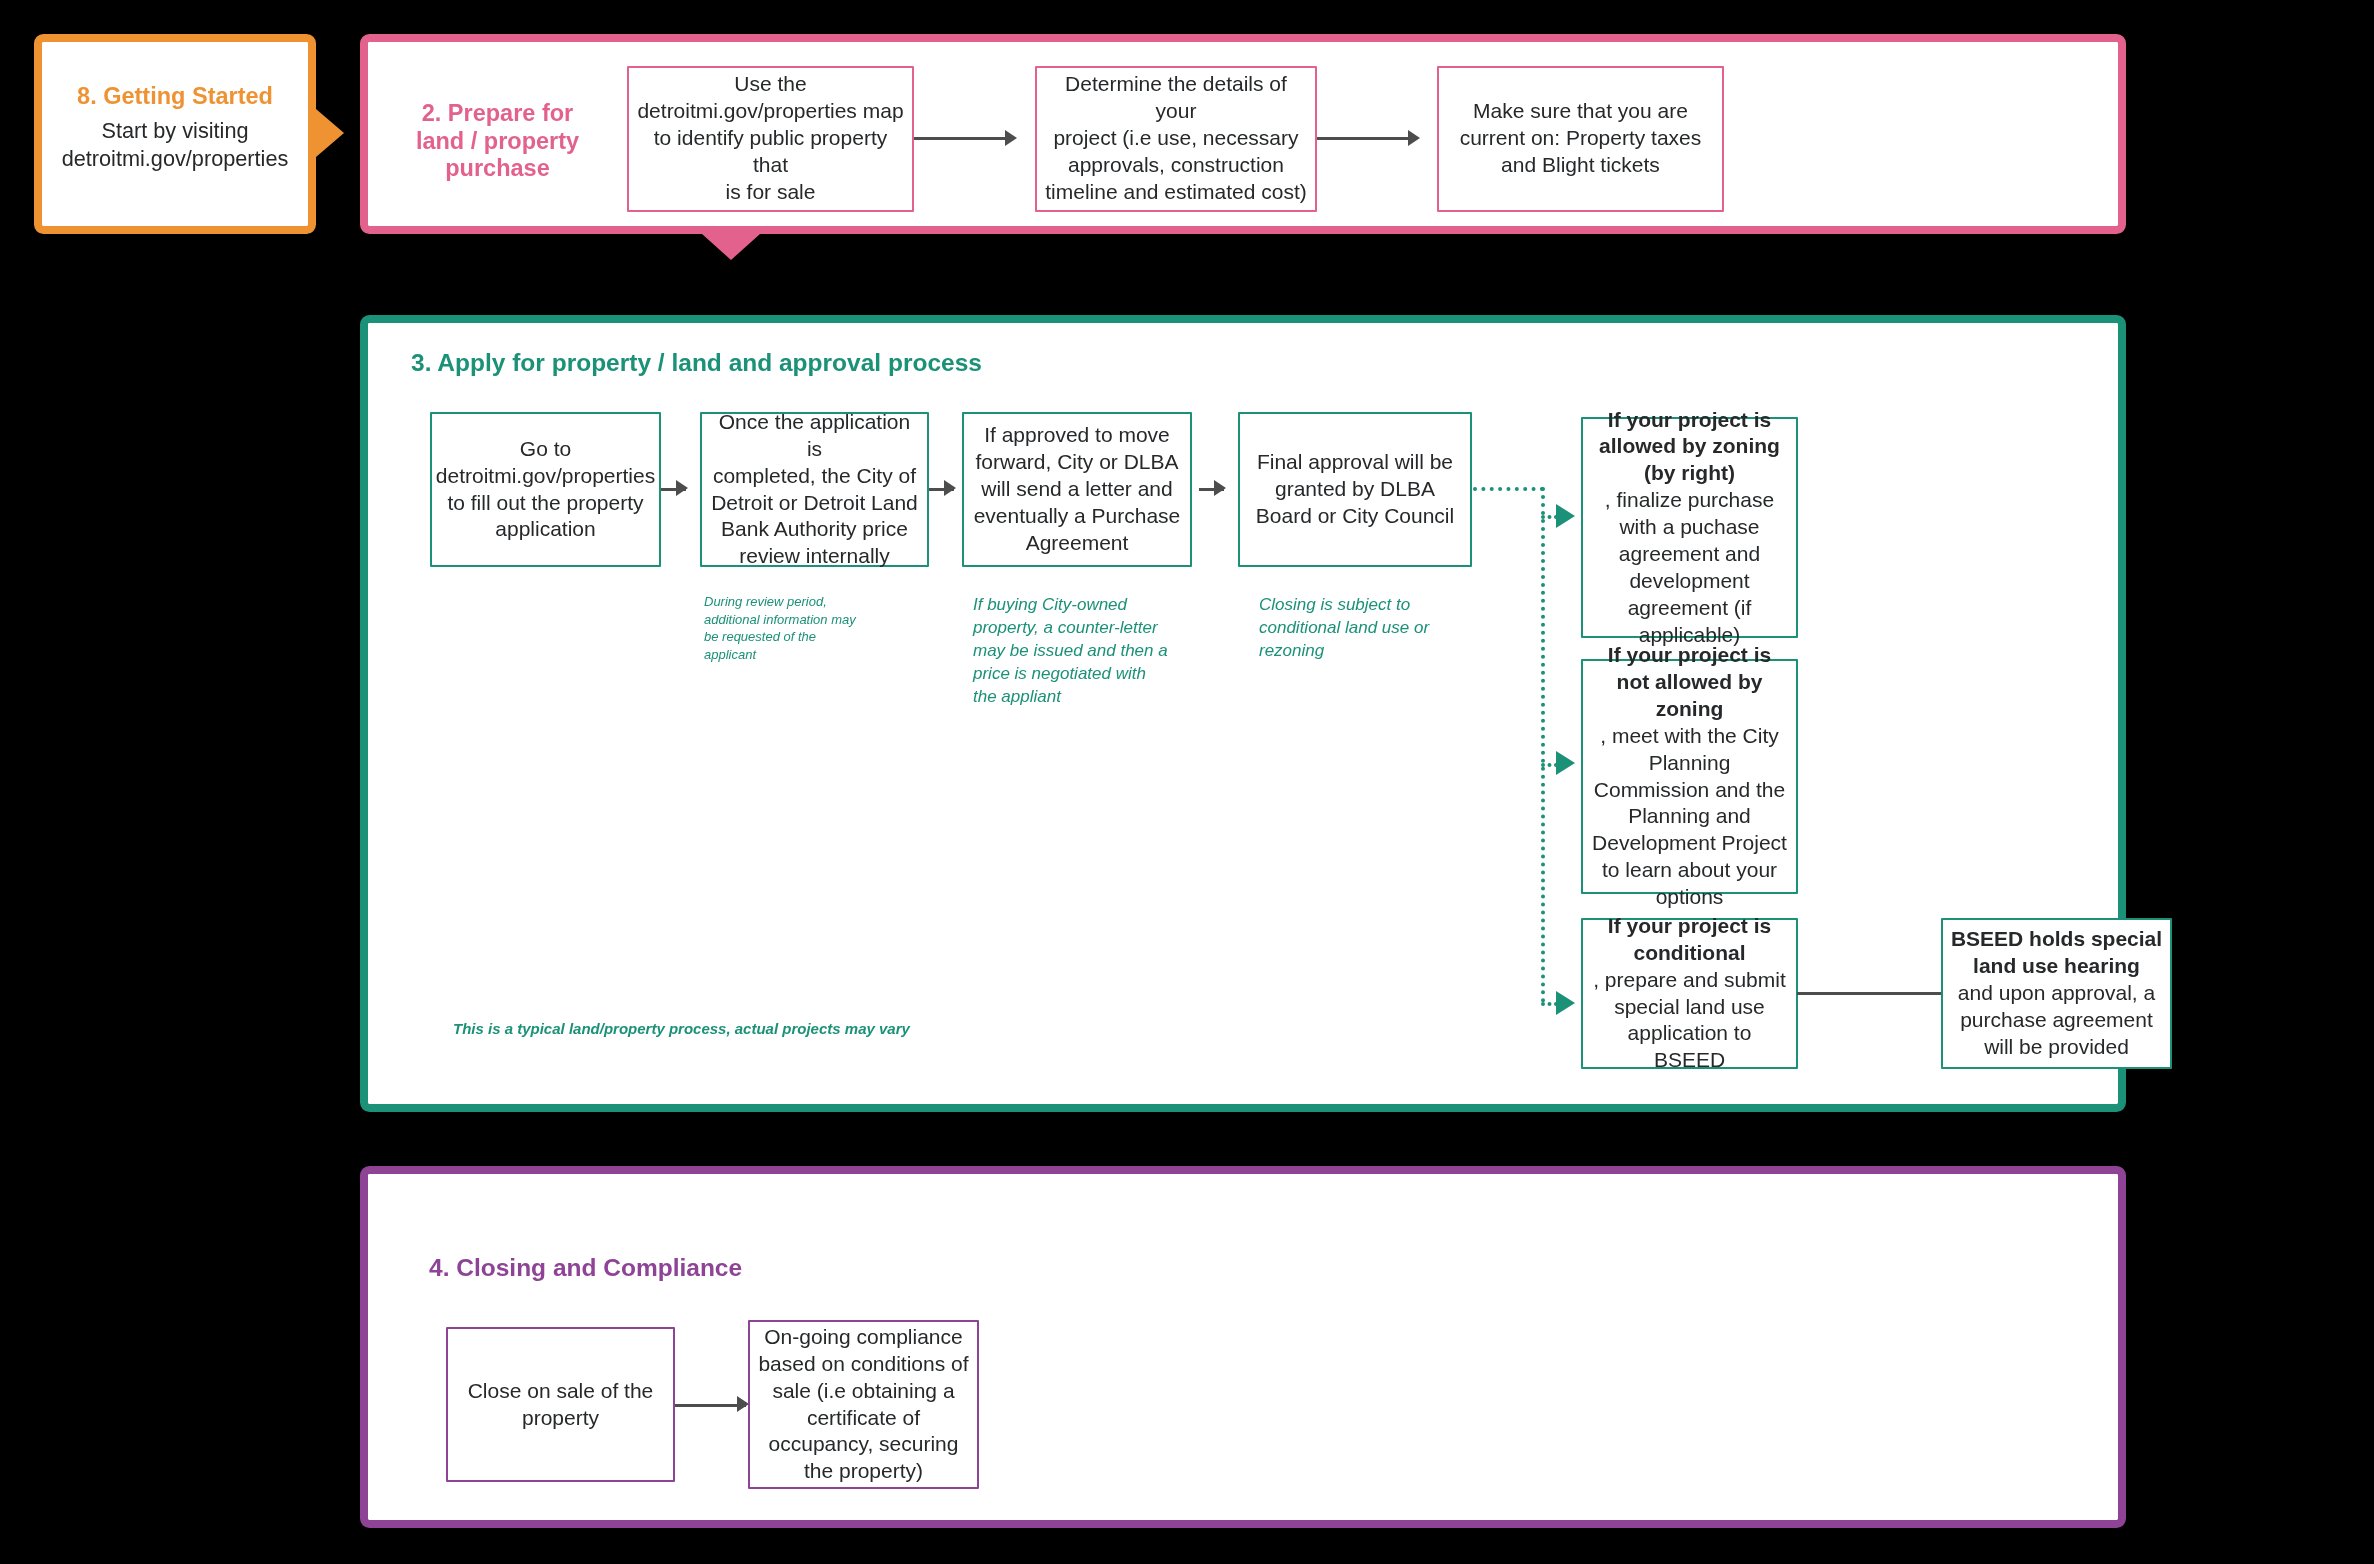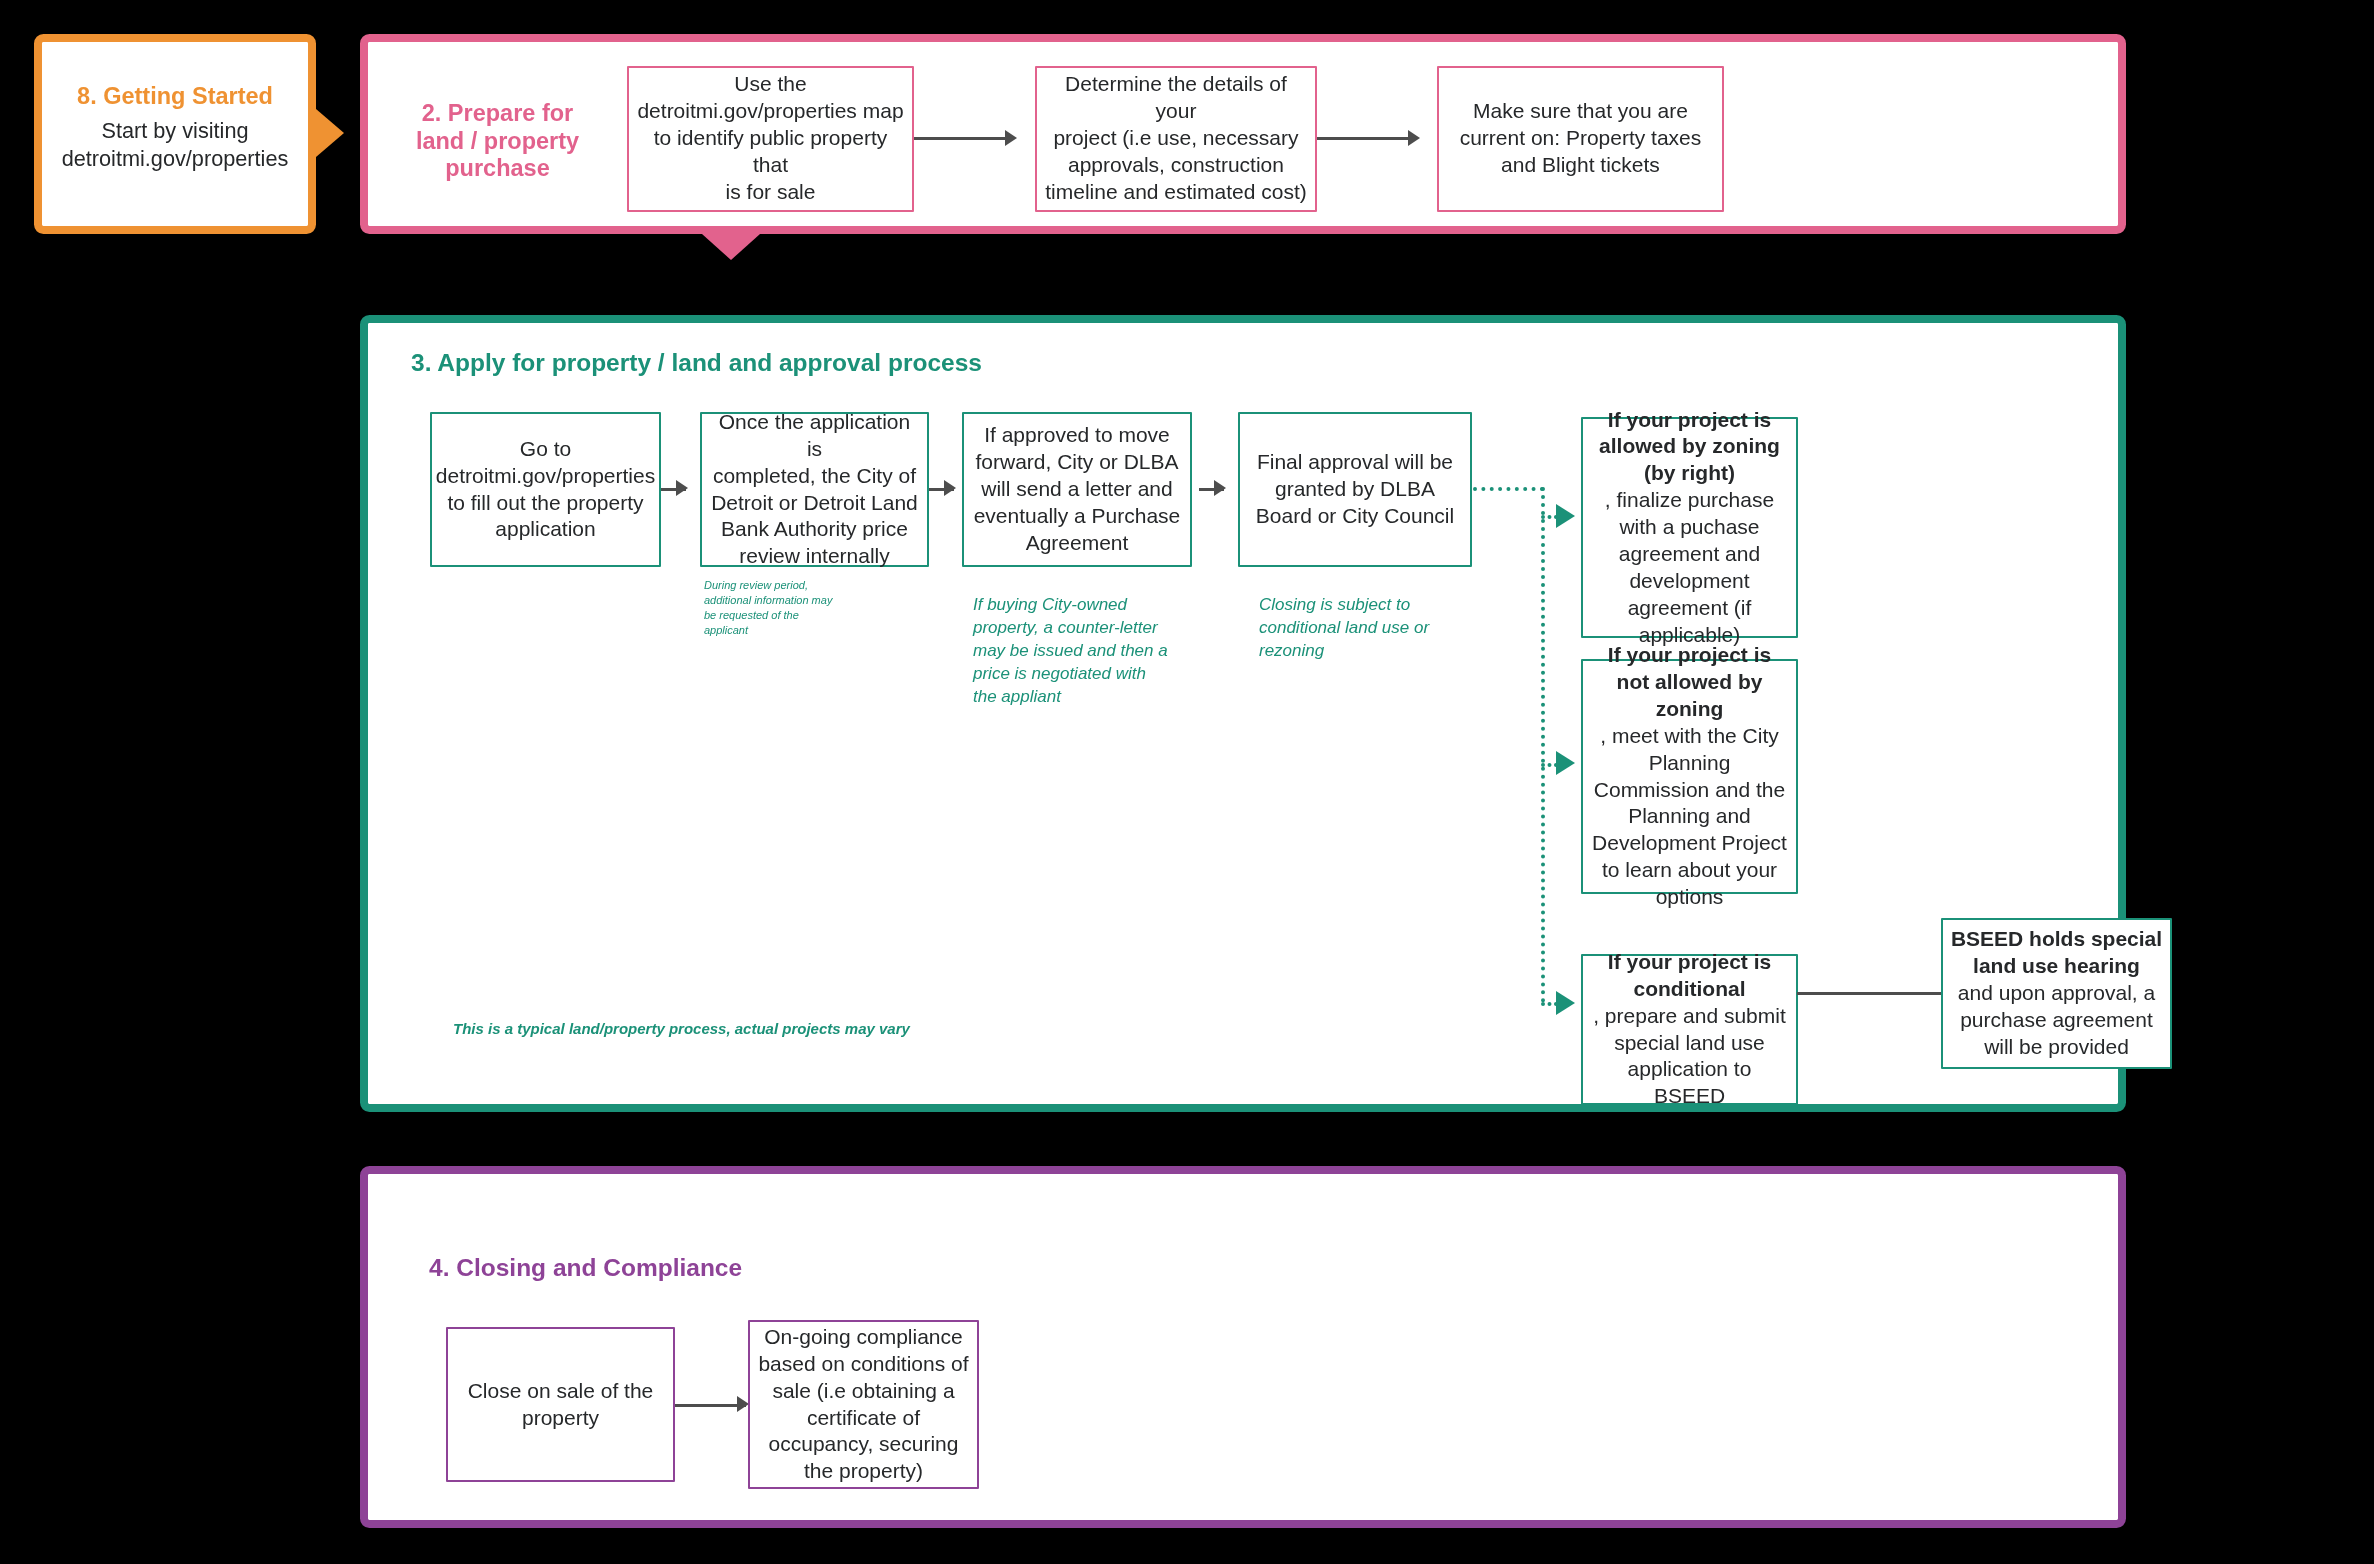--- a/index.html
+++ b/index.html
@@ -217,21 +217,21 @@
 
     <div class="hline" style="left:831px; top:165px; width:25.4px;"></div>
     <div class="harrow" style="left:846px; top:157px;"></div>
 
     <div class="node node-teal" style="left:870px; top:89px; width:234px; height:155px; font-size:21px;">
       <span>Final approval will be
 granted by DLBA
 Board or City Council</span>
     </div>
 
-    <div class="note" style="left:336px; top:255px; width:221px; font-size:11px;">During review period,
+    <div class="note" style="left:336px; top:270px; width:221px; font-size:13px;">During review period,
 additional information may
 be requested of the
 applicant</div>
     <div class="note" style="left:605px; top:271px; width:221px; font-size:17px;">If buying City-owned
 property, a counter-letter
 may be issued and then a
 price is negotiated with
 the appliant</div>
     <div class="note" style="left:874px; top:271px; width:226px; font-size:17px;margin-left:17px;">Closing is subject to
 conditional land use or
@@ -250,21 +250,21 @@
     <div class="tarrow" style="left:1188px; top:668px;"></div>
 
     <div class="node node-teal" style="left:1213px; top:94px; width:217px; height:221px; font-size:21px;">
       <span><b>If your project is allowed by zoning (by right)</b><span>, finalize purchase with a puchase agreement and development agreement (if applicable)</span></span>
     </div>
 
     <div class="node node-teal" style="left:1213px; top:336px; width:217px; height:235px; font-size:21px;">
       <span><b>If your project is not allowed by zoning</b><span>, meet with the City Planning Commission and the Planning and Development Project to learn about your options</span></span>
     </div>
 
-    <div class="node node-teal" style="left:1213px; top:595px; width:217px; height:151px; font-size:21px;margin-top:36px;">
+    <div class="node node-teal" style="left:1213px; top:595px; width:217px; height:151px; font-size:21px;">
       <span><b>If your project is conditional</b><span>, prepare and submit special land use application to BSEED</span></span>
     </div>
 
     <div class="hline" style="left:1429px; top:669px; width:325px;"></div>
     <div class="harrow" style="left:1747px; top:662px;"></div>
 
     <div class="node node-teal" style="left:1573px; top:595px; width:231px; height:151px; font-size:21px;">
       <span><b>BSEED holds special land use hearing</b><span> and upon approval, a purchase agreement will be provided</span></span>
     </div>
 

